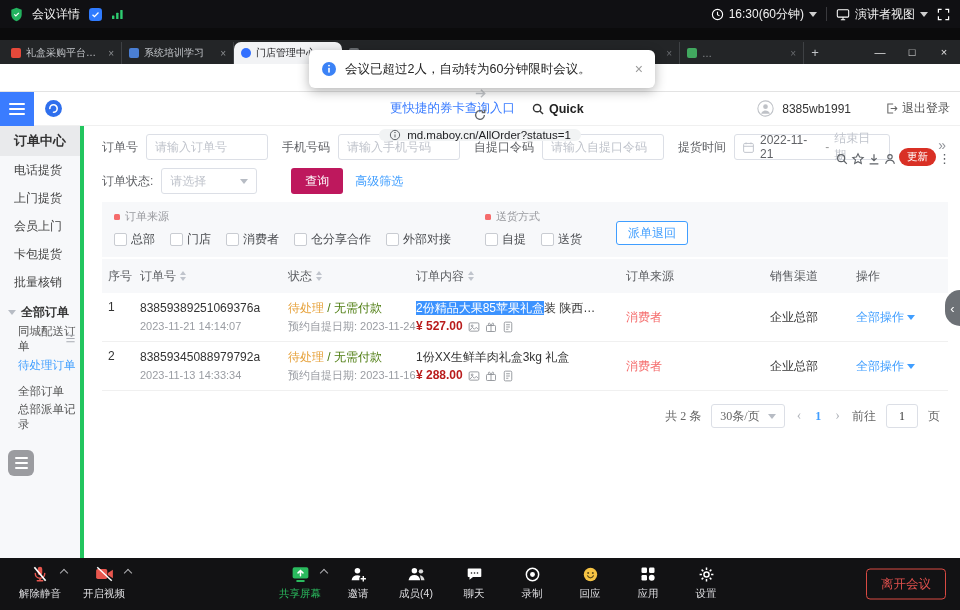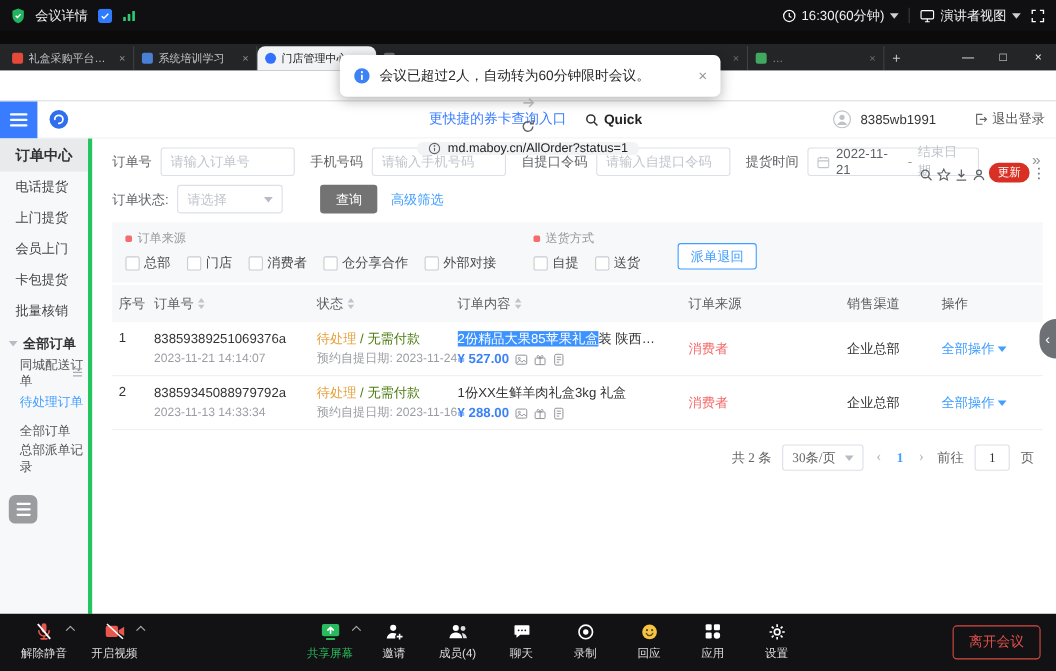--- a/index.html
+++ b/index.html
@@ -75,21 +75,21 @@
   .inp{height:26px;border:1px solid #dcdfe6;border-radius:3px;padding:0 8px;font-size:12px;color:#333;background:#fff;outline:none;font-family:inherit;}
   .inp::placeholder{color:#c0c4cc;}
   .w120{width:122px;}
   .datebox{width:156px;height:26px;border:1px solid #dcdfe6;border-radius:3px;display:flex;align-items:center;gap:5px;padding:0 7px;background:#fff;}
   .dval{color:#606266;}
   .dsep{color:#999;}
   .dph{color:#c0c4cc;}
   .collapse{position:absolute;right:2px;top:3px;color:#909399;font-size:14px;}
   .selbox{height:26px;border:1px solid #dcdfe6;border-radius:3px;display:flex;align-items:center;justify-content:space-between;padding:0 8px;background:#fff;width:96px;}
   .selbox .ph{color:#c0c4cc;}
-  .btn-primary{height:26px;padding:0 14px;background:#737373;border:none;border-radius:3px;color:#fff;font-size:12px;margin-left:26px;font-family:Liberation Mono, monospace;}
+  .btn-primary{height:26px;padding:0 14px;background:#be185d;border:none;border-radius:3px;color:#fff;font-size:12px;margin-left:26px;font-family:Liberation Mono, monospace;}
   .blue-link{color:#409eff;text-decoration:none;margin-left:4px;}
 
   .filterpanel{background:#f7f8fa;padding:7px 12px 9px;display:flex;gap:34px;margin-top:4px;}
   .fgroup .flabel{font-size:11px;color:#98999e;display:flex;gap:5px;align-items:center;margin-bottom:7px;}
   .redmark{width:6px;height:6px;background:#f56c6c;border-radius:1.5px;display:inline-block;}
   .checks{display:flex;gap:15px;font-size:12px;color:#4a4c50;align-items:center;}
   .check{display:flex;align-items:center;gap:4px;white-space:nowrap;}
   .cb{width:13px;height:13px;border:1px solid #c9ccd2;border-radius:2px;background:#fff;display:inline-block;}
   .return-btn{height:24px;padding:0 11px;border:1px solid #409eff;color:#409eff;border-radius:3px;background:#fff;font-size:12px;align-self:center;margin-top:9px;font-family:Liberation Serif, serif;}
 
@@ -107,21 +107,21 @@
   .sort .up{border-bottom:4px solid #c0c4cc;}
   .sort .dn{border-top:4px solid #c0c4cc;}
   .trow{display:flex;padding:7px 0;border-bottom:1px solid #f0f0f0;min-height:47px;color:#333;}
   .l1{font-size:12px;line-height:16px;white-space:nowrap;overflow:hidden;}
   .l2{font-size:11px;color:#9a9da3;line-height:15px;margin-top:3px;display:flex;align-items:center;gap:5px;}
   .orange{color:#e6a23c;}
   .suffix{color:#4d7c0f;}
   .red{color:#f56c6c;}
   .blue{color:#409eff;}
   .selhl{background:#3c93ff;color:#fff;}
-  .price{color:#3b82f6;font-weight:bold;font-size:12px;}
+  .price{color:#b91c1c;font-weight:bold;font-size:12px;}
   .mini{color:#909399;display:inline-flex;}
   .vcenter{display:flex;align-items:center;}
 
   .pager{display:flex;justify-content:flex-end;align-items:center;gap:10px;margin-top:13px;font-size:12px;color:#666;padding-right:8px;font-family:Liberation Serif, serif;}
   .psize{height:24px;border:1px solid #dcdfe6;border-radius:3px;padding:0 8px;display:flex;align-items:center;gap:8px;color:#666;background:#fff;}
   .parrow{color:#b4b7bd;font-size:14px;padding:0 2px;}
   .pnum{color:#409eff;font-weight:bold;padding:0 2px;}
   .goto-input{width:32px;height:24px;border:1px solid #dcdfe6;border-radius:3px;text-align:center;font-size:12px;color:#333;outline:none;font-family:inherit;}
   .edge-toggle{position:absolute;right:0;top:198px;width:15px;height:36px;background:rgba(84,88,94,.85);border-radius:18px 0 0 18px;display:flex;align-items:center;justify-content:center;color:#fff;font-size:13px;z-index:8;}
 

